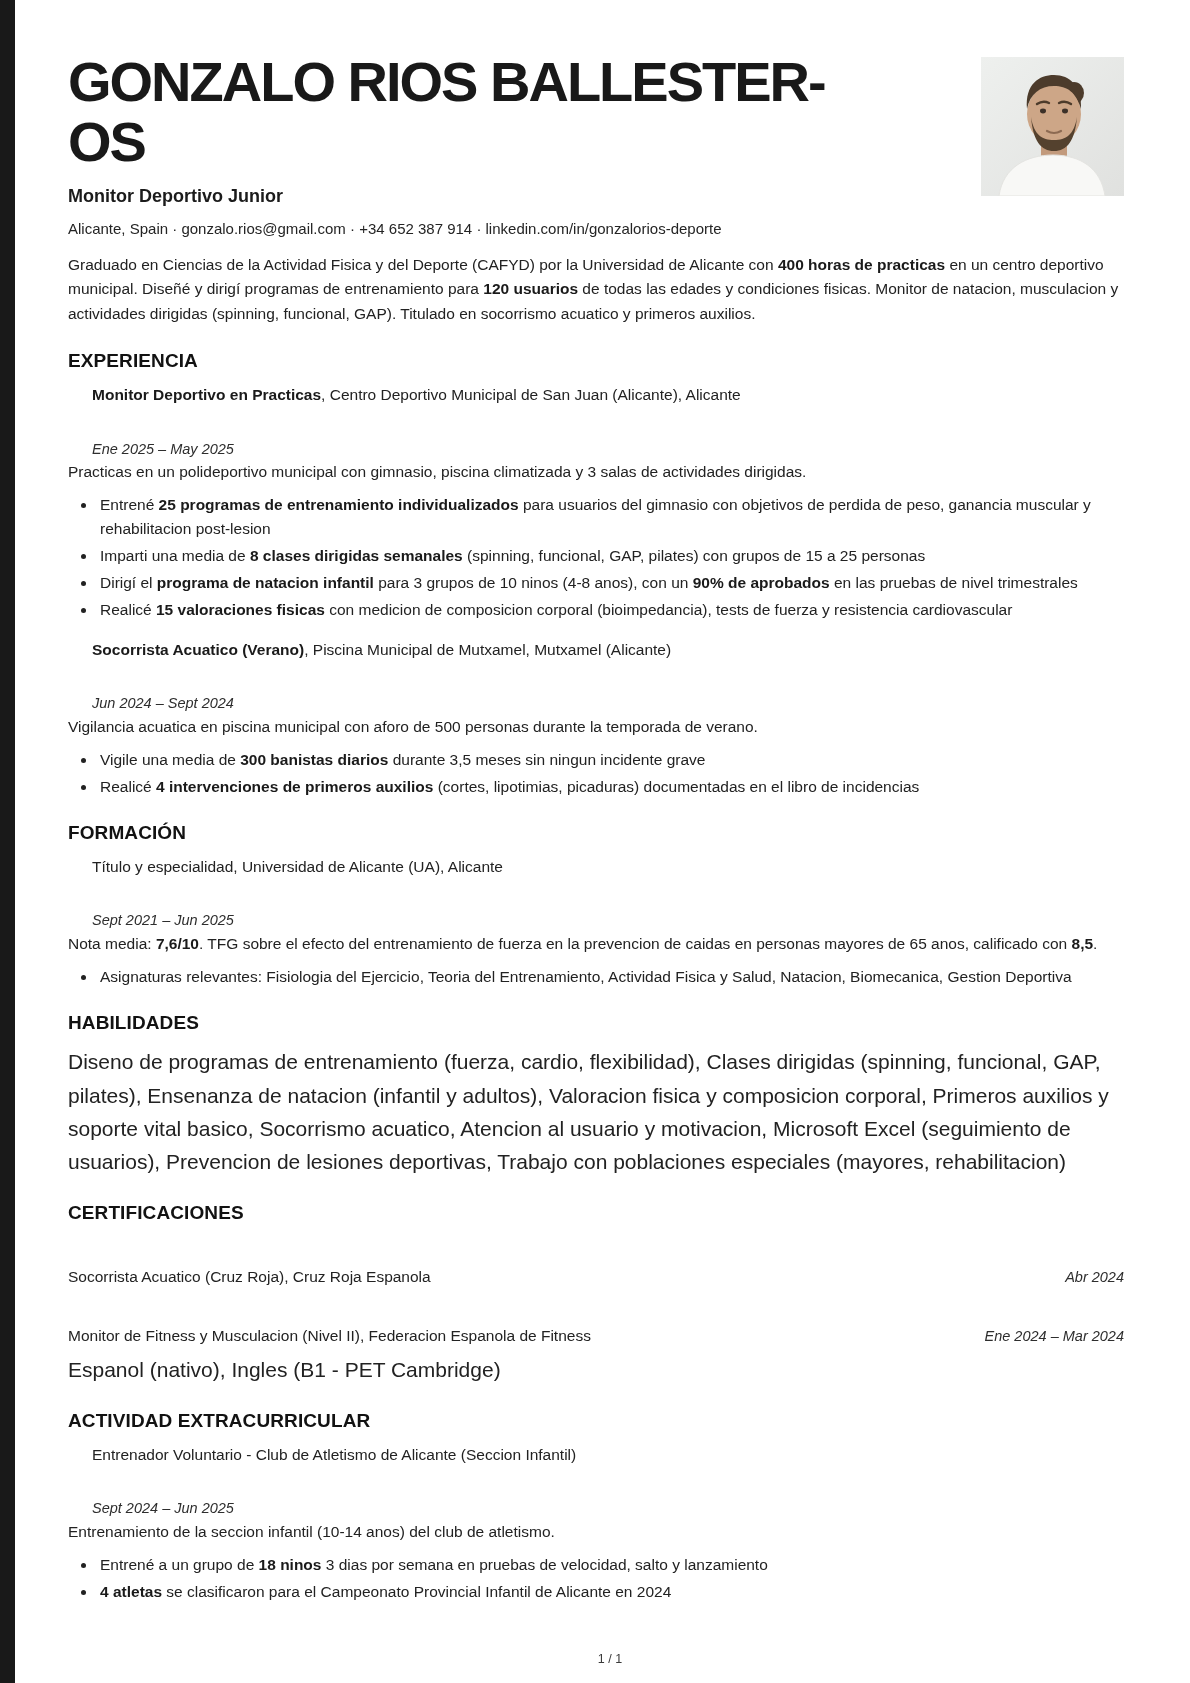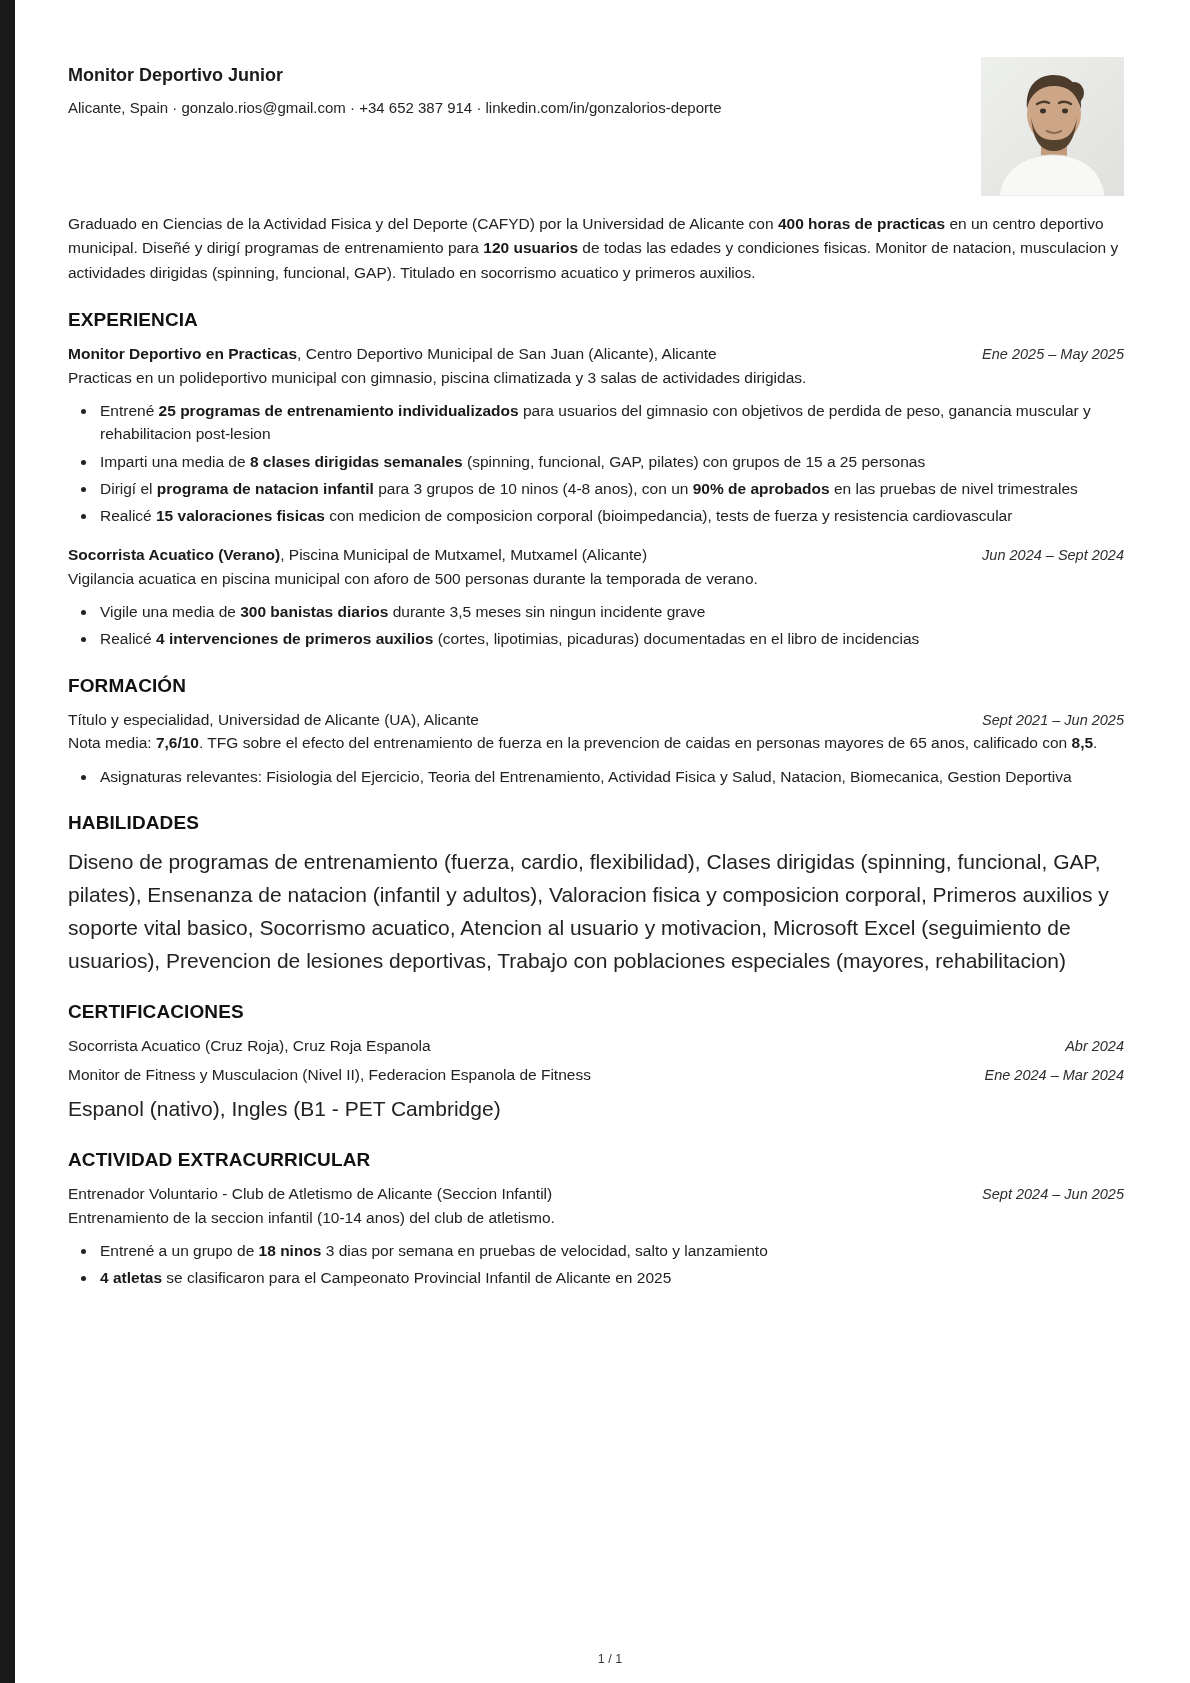--- a/index.html
+++ b/index.html
@@ -39,27 +39,27 @@
     font-size: 15.5px; line-height: 1.58; margin-top: 16px; color: #222;
     hyphens: manual;
   }
   h2.section-heading {
     font-size: 19px; font-weight: 700; color: #121212;
     margin-top: 24px; margin-bottom: 11px; letter-spacing: 0.1px;
   }
   .entry { margin-top: 2px; }
   .entry-row {
     display: flex; justify-content: space-between; align-items: baseline;
-    font-size: 15.5px; line-height: 1.5; color: #222;
+    font-size: 15.5px; line-height: 1.5; color: #222; flex-direction: column;
   }
   .entry-row .entry-title { flex: 1 1 auto; }
   .entry-row b, .summary b, li b, .entry-desc b, .edu-note b { font-weight: 700; color: #1a1a1a; }
   .entry-date {
     flex: 0 0 auto; margin-left: 24px; white-space: nowrap;
-    font-style: italic; font-size: 14.5px; color: #2e2e2e;
+    font-style: italic; font-size: 14.5px; color: #2e2e2e; margin-top: 32px;
   }
   .entry-desc { font-size: 15.5px; line-height: 1.55; color: #222; hyphens: manual; }
   ul.bullets { margin: 9px 0 16px 0; padding-left: 29px; }
   ul.bullets li {
     font-size: 15.5px; line-height: 1.5; margin-bottom: 4px; color: #222;
     padding-left: 3px; hyphens: manual;
   }
   .skills-text, .languages-text { font-size: 21px; line-height: 1.58; color: #222; hyphens: manual; }
   .cert-row { display: flex; justify-content: space-between; align-items: baseline;
     font-size: 15.5px; line-height: 1.5; color: #222; margin-bottom: 5px; }
@@ -72,20 +72,24 @@
 </style>
 </head>
 <body>
 
 <div class="edge-bar"></div>
 
 <div class="content">
 
   <div class="header">
     <div class="header-left">
+      <h1 class="name">
+          <span>GONZALO RIOS BALLESTER-</span>
+          <span>OS</span>
+        </h1>
       <div class="job-title">Monitor Deportivo Junior</div>
       <div class="contact-line">Alicante, Spain · gonzalo.rios@gmail.com · +34 652 387 914 · linkedin.com/in/gonzalorios-deporte</div>
     </div>
     <div class="photo-frame">
       <svg width="143" height="139" viewBox="0 0 143 139" xmlns="http://www.w3.org/2000/svg">
         <defs>
           <linearGradient id="pbg" x1="0" y1="0" x2="1" y2="1">
             <stop offset="0" stop-color="#eef0ee"></stop>
             <stop offset="1" stop-color="#e0e1df"></stop>
           </linearGradient>
@@ -166,19 +170,19 @@
 
   <h2 class="section-heading">ACTIVIDAD EXTRACURRICULAR</h2>
   <div class="entry">
     <div class="entry-row">
       <span class="entry-title">Entrenador Voluntario - Club de Atletismo de Alicante (Seccion Infantil)</span>
       <span class="entry-date">Sept 2024 – Jun 2025</span>
     </div>
     <div class="entry-desc">Entrenamiento de la seccion infantil (10-14 anos) del club de atletismo.</div>
     <ul class="bullets">
       <li><span>Entrené a un grupo de </span><b>18 ninos</b><span> 3 dias por semana en pruebas de velocidad, salto y lanzamiento</span></li>
-      <li><b>4 atletas</b><span> se clasificaron para el Campeonato Provincial Infantil de Alicante en 2025</span></li>
+      <li><b>4 atletas</b><span> se clasificaron para el Campeonato Provincial Infantil de Alicante en 2024</span></li>
     </ul>
   </div>
 
 </div>
 
 <div class="page-footer">1 / 1</div>
 
 </body></html>

